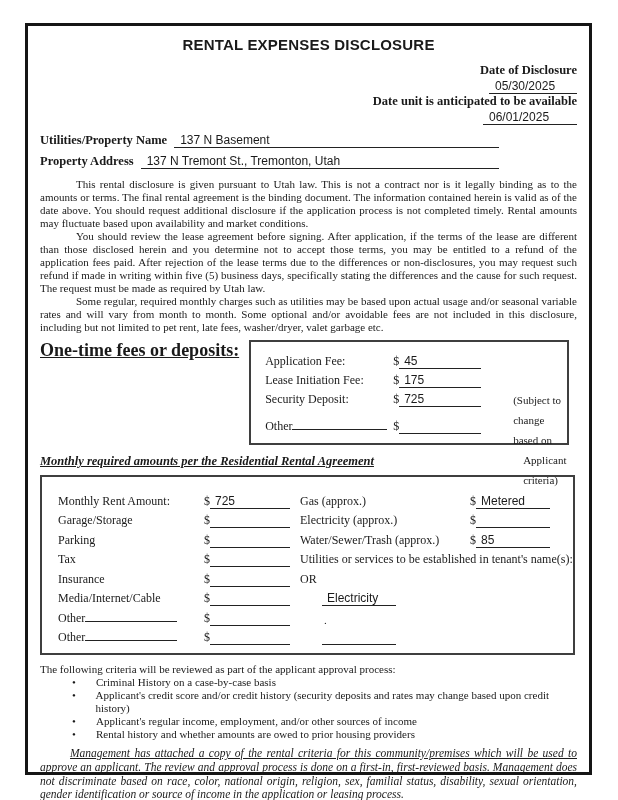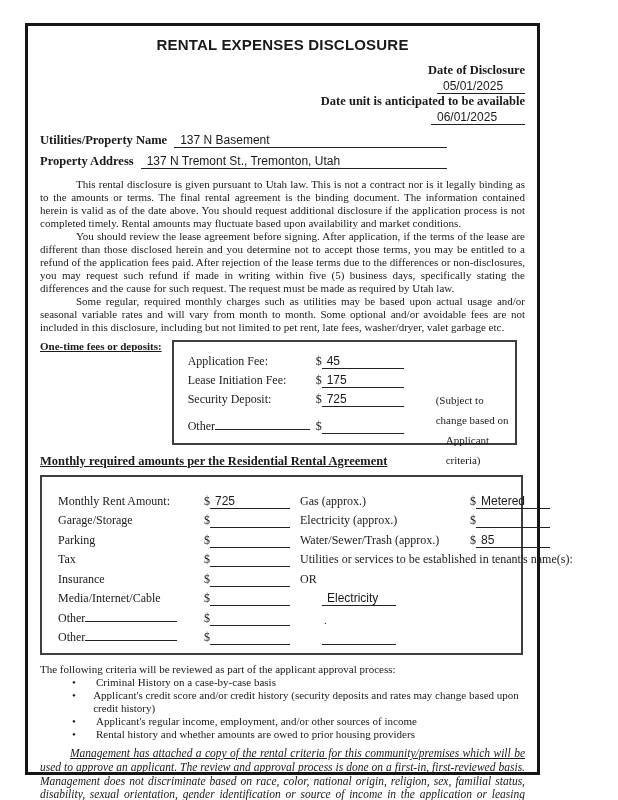--- a/index.html
+++ b/index.html
@@ -1,18 +1,18 @@
 <!DOCTYPE html>
 <html><head>
 <meta charset="utf-8">
 <style>
   html,body { margin:0; padding:0; background:#ffffff; }
   .page { position:relative; width:618px; height:800px; background:#ffffff;
           font-family:"Liberation Serif", serif; color:#1a1a1a; overflow:hidden; }
-  .doc { position:absolute; left:25px; top:23px; width:515px; height:752px;
+  .doc { position:absolute; left:25px; top:23px; width:567px; height:752px;
          box-sizing:border-box; border:3px solid #151515; padding:6px 12px 0 12px; }
 
   .title { text-align:center; font-family:"Liberation Sans", sans-serif;
            font-weight:bold; font-size:15px; margin-top:4px; letter-spacing:.2px; }
 
   .frow { display:flex; align-items:flex-end; font-weight:bold; font-size:12.5px; }
   .frow.r1 { margin-top:10px;flex-direction:column; }
   .frow.r2 { margin-top:7px; }
   .frow.r3 { margin-top:5px; }
   .lbl { white-space:nowrap; }
@@ -22,34 +22,34 @@
           padding-left:6px; white-space:nowrap; overflow:hidden; }
   .w-date1 { width:88px; margin-left:6px; }
   .midgap  { width:26px; }
   .w-date2 { width:94px; margin-left:6px; }
   .grow    { flex:1; margin-left:7px; margin-right:78px; }
 
   .paras { margin-top:9px; font-size:11px; line-height:13px; text-align:justify; }
   .paras p { margin:0; text-indent:36px; }
 
   .onetime { display:flex; align-items:flex-start; margin-top:6px; }
-  .sec-head { font-weight:bold; text-decoration:underline; font-size:11px; white-space:nowrap; }
+  .sec-head { font-weight:bold; text-decoration:underline; font-size:18px; white-space:nowrap; }
   .ot-box { position:relative; border:2px solid #3f3f3f; margin-left:10px; flex:1;
             margin-right:8px; padding:8px 0 9px 14px; }
   .ot-row { display:flex; align-items:flex-end; height:19px; font-size:12px; }
   .ot-row.last { margin-top:7px; height:20px; }
   .ot-label { width:128px; white-space:nowrap; }
   .money { display:flex; align-items:flex-end; }
   .money .fill { width:82px; padding-left:5px; }
   .fill-label { display:inline-block; border-bottom:1px solid #222; height:15px; width:95px; }
   .ot-other-cell { width:128px; }
   .ot-note { position:absolute; left:262px; top:48px; font-size:11px; line-height:20px; }
   .ot-note .l2 { padding-left:10px; }
 
-  .monthly-head { margin-top:9px; font-weight:bold; text-decoration:underline; font-size:12.5px; }
+  .monthly-head { margin-top:9px; font-weight:bold; text-decoration:underline; font-size:12.5px;font-style:italic; }
 
   .m-box { border:2px solid #3f3f3f; margin-top:6px; margin-right:2px;
            padding:12px 12px 8px 16px; display:flex; }
   .m-left { width:248px; }
   .m-right { flex:1; padding-left:10px; }
   .m-row { display:flex; align-items:flex-end; height:19.5px; font-size:12px; }
   .m-label { width:146px; white-space:nowrap; }
   .m-left .fill { width:80px; padding-left:5px; }
   .m-other { width:146px; }
   .m-other .fill-label { width:92px; }
@@ -81,21 +81,21 @@
 </head>
 <body>
 
 <div class="page">
   <div class="doc">
 
     <div class="title">RENTAL EXPENSES DISCLOSURE</div>
 
     <div class="frow r1">
       <span class="lbl">Date of Disclosure</span>
-      <span class="fill w-date1">05/01/2025</span>
+      <span class="fill w-date1">05/30/2025</span>
       <span class="midgap"></span>
       <span class="lbl">Date unit is anticipated to be available</span>
       <span class="fill w-date2">06/01/2025</span>
     </div>
 
     <div class="frow r2">
       <span class="lbl">Utilities/Property Name</span>
       <span class="fill grow">137 N Basement</span>
     </div>
 

